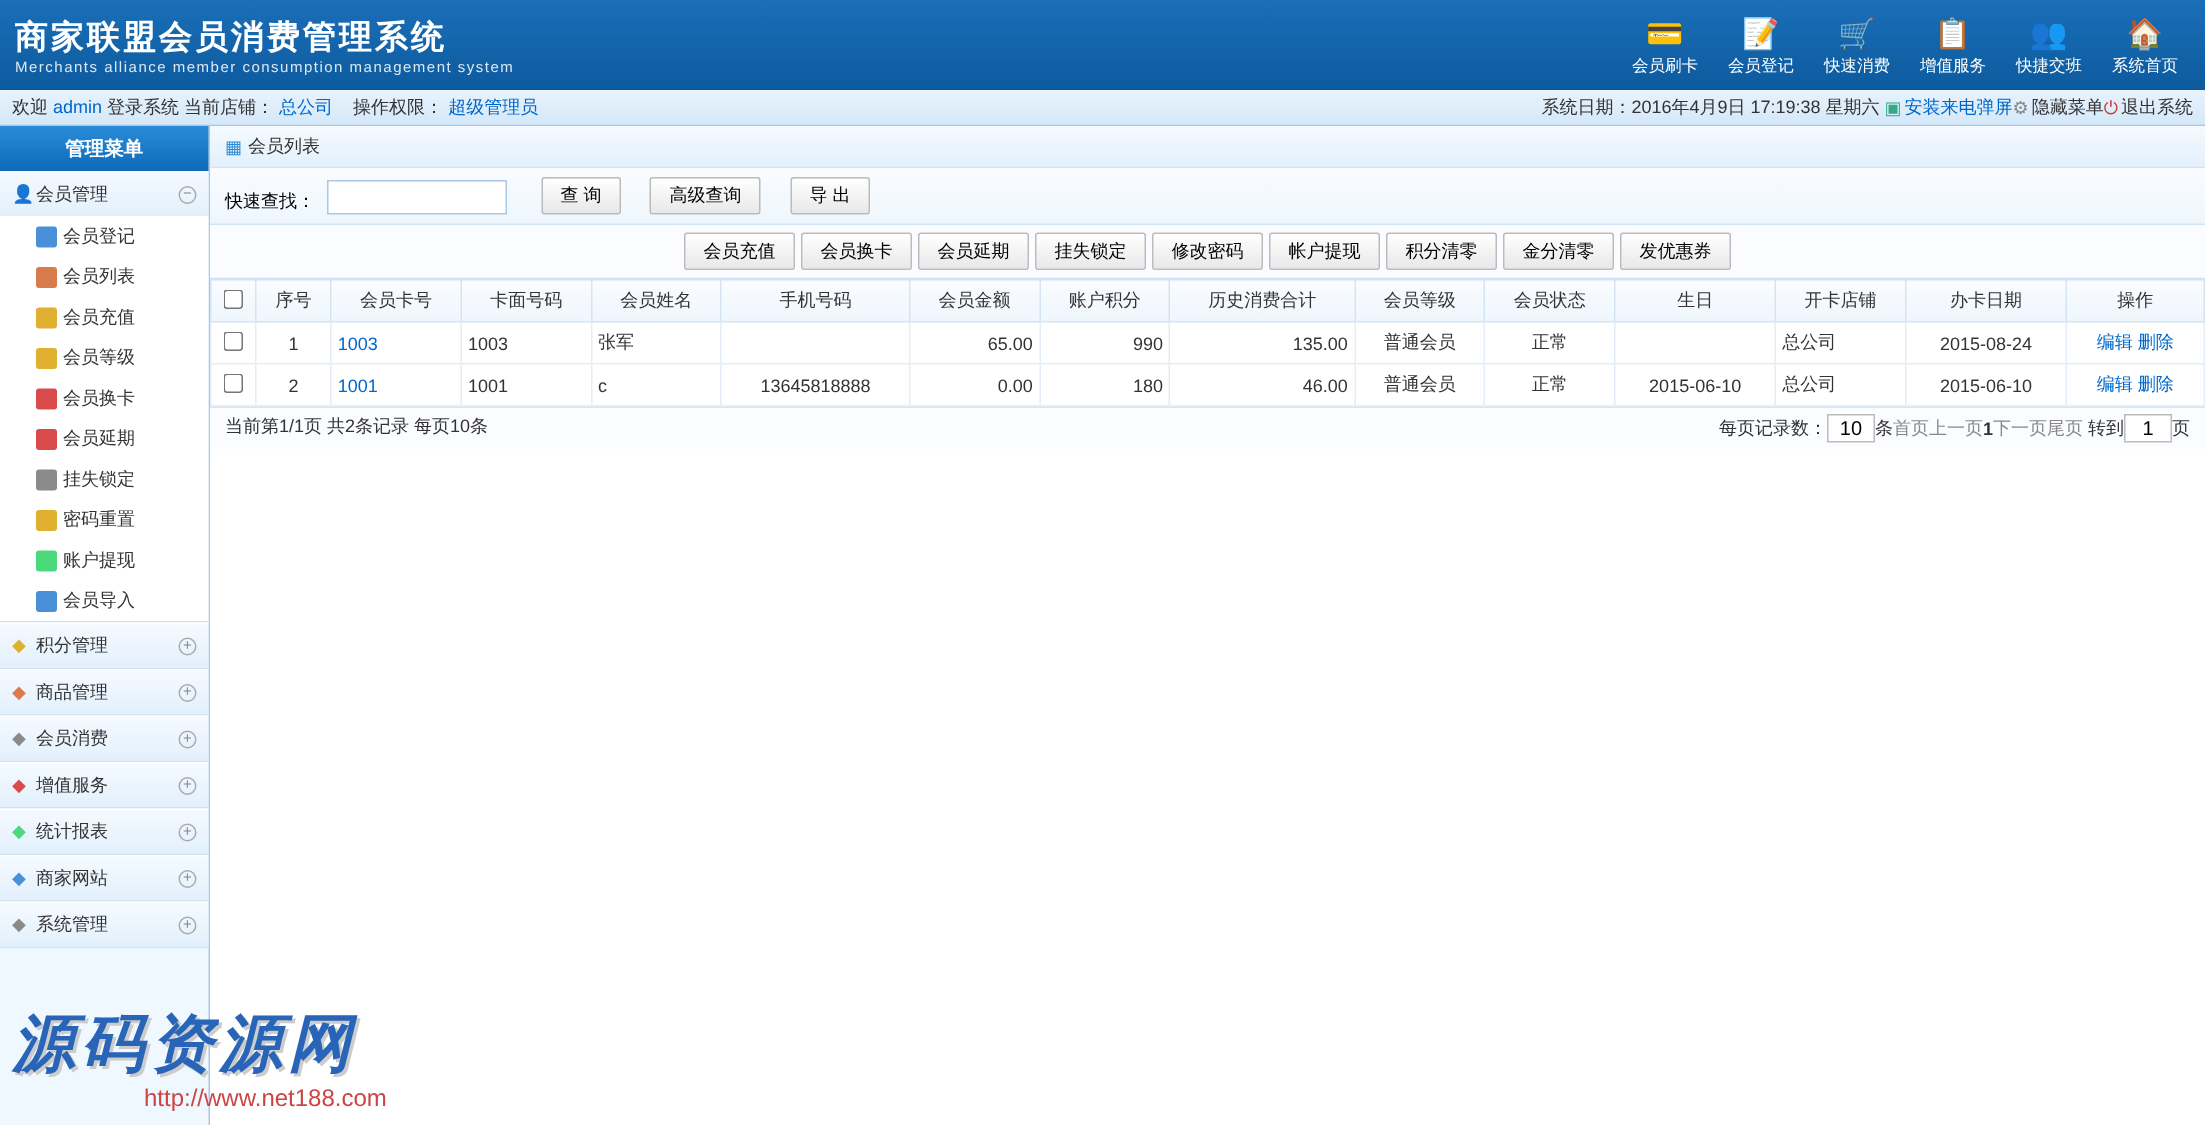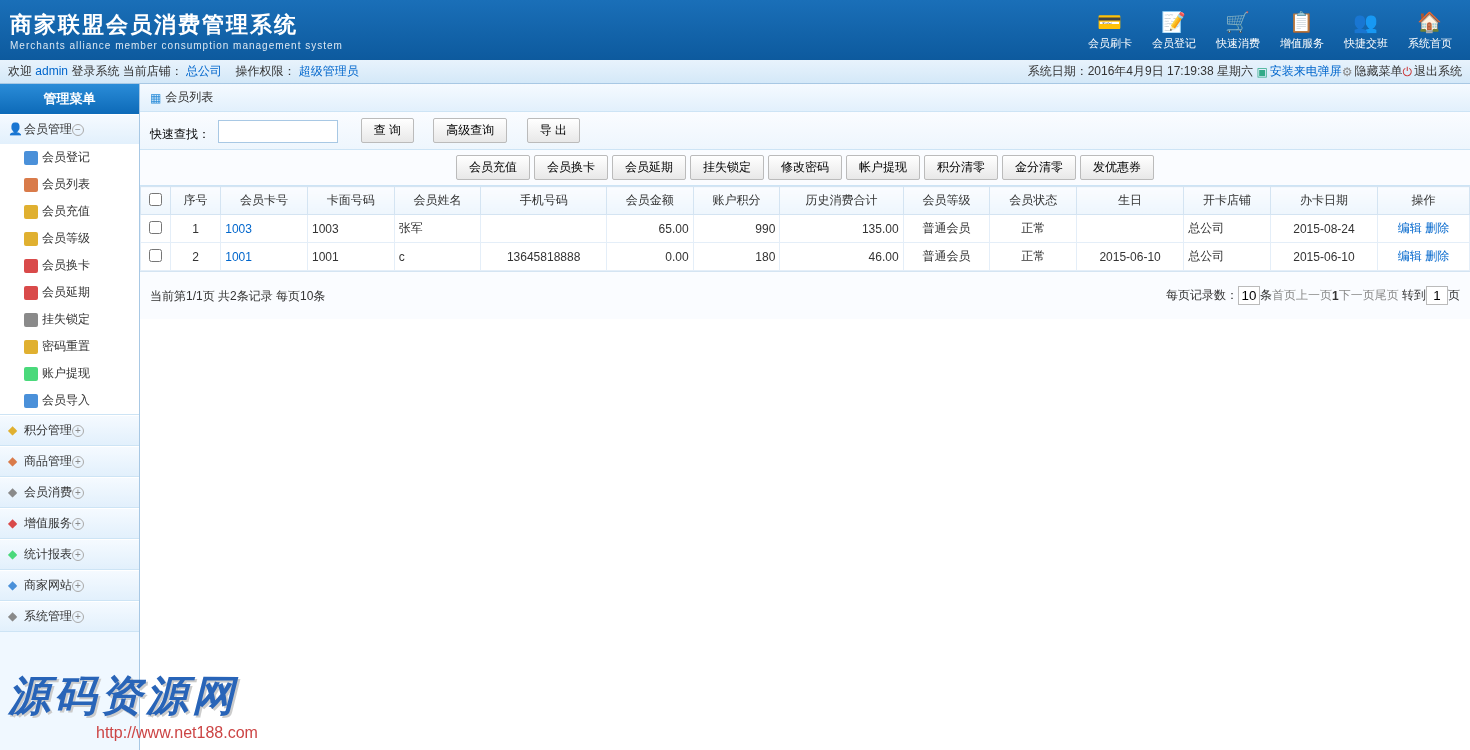--- a/index.html
+++ b/index.html
@@ -21,21 +21,21 @@
     .status-bar .right-links { display: flex; align-items: center; }
     .status-bar .link-item { cursor: pointer; display: flex; align-items: center; gap: 2px; }
     
     
     .main { display: flex; height: calc(100vh - 84px); }
     
     
     .sidebar { width: 140px; background: #f0f8ff; border-right: 1px solid #a8c8e4; }
     .sidebar-title { background: linear-gradient(to bottom, #2a8cd8, #0d6ab8); color: #fff; text-align: center; padding: 6px; font-weight: bold; font-size: 13px; }
     .menu-group { border-bottom: 1px solid #cde4f5; }
-    .menu-header { background: linear-gradient(to bottom, #f5faff, #e2f0fc); padding: 6px 8px; cursor: pointer; display: flex; align-items: center; justify-content: flex-start; font-size: 12px; color: #333; border-top: 1px solid #fff; }
+    .menu-header { background: linear-gradient(to bottom, #f5faff, #e2f0fc); padding: 6px 8px; cursor: pointer; display: flex; align-items: center; justify-content: space-between; font-size: 12px; color: #333; border-top: 1px solid #fff; }
     .menu-header .toggle { color: #888; font-size: 10px; border: 1px solid #aaa; border-radius: 50%; width: 12px; height: 12px; display: flex; align-items: center; justify-content: center; }
     .menu-items { background: #fff; }
     .menu-item { padding: 5px 6px 5px 24px; cursor: pointer; color: #333; display: flex; align-items: center; gap: 4px; }
     .menu-item .mi-icon { width: 14px; height: 14px; display: inline-block; }
     
     
     .content { flex: 1; display: flex; flex-direction: column; background: #fff; }
     .panel-title { background: linear-gradient(to bottom, #f5faff, #e2f0fc); border-bottom: 1px solid #cde4f5; padding: 5px 10px; display: flex; align-items: center; gap: 4px; color: #333; }
     .panel-title .icon { color: #2a8cd8; }
     
@@ -49,23 +49,23 @@
     .quick-ops-btns .btn { margin: 0 2px; }
     
     
     .data-table { width: 100%; border-collapse: collapse; }
     .data-table th { background: linear-gradient(to bottom, #fafcff, #eef6fd); border: 1px solid #d4e4f2; padding: 5px 4px; font-weight: normal; color: #333; text-align: center; font-size: 12px; }
     .data-table td { border: 1px solid #e4eef8; padding: 5px 4px; font-size: 12px; color: #333; }
     .data-table td.num { text-align: right; }
     .data-table td.center { text-align: center; }
     .data-table a { color: #0066cc; text-decoration: none; }
     
-    .pager { display: flex; justify-content: space-between; padding: 14px 10px; background: #fafcff; border-top: 1px solid #d4e4f2; align-items: flex-end; font-size: 12px; color: #333; }
+    .pager { display: flex; justify-content: space-between; padding: 4px 10px; background: #fafcff; border-top: 1px solid #d4e4f2; align-items: flex-start; font-size: 12px; color: #333; }
     .pager .right { display: flex; align-items: center; gap: 0; }
-    .pager input { width: 22px; border: 1px solid #bbb; padding: 1px 2px; text-align: center; }
+    .pager input { width: 32px; border: 1px solid #bbb; padding: 1px 2px; text-align: center; }
     .pager .plink { color: #888; cursor: pointer; font-family: Liberation Mono, monospace; }
     
     
     .watermark { position: fixed; bottom: 8px; left: 8px; pointer-events: none; }
     .watermark .wm-main { font-size: 42px; font-weight: bold; color: #2864b8; font-style: italic; text-shadow: 2px 2px 0 #ccc; letter-spacing: 4px; margin-top: 34px; }
     .watermark .wm-url { font-size: 16px; color: #cc4444; margin-left: 40px; padding-left: 48px; }
     
     .ico { display: inline-block; width: 16px; height: 16px; vertical-align: middle; }
   </style>
 </head>

